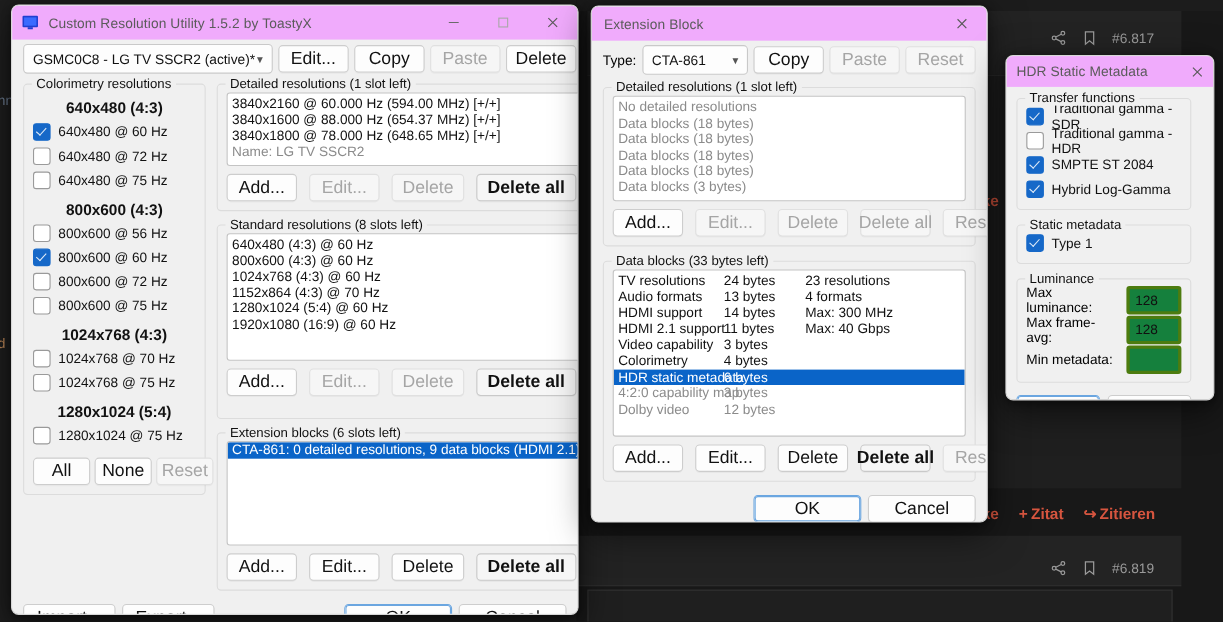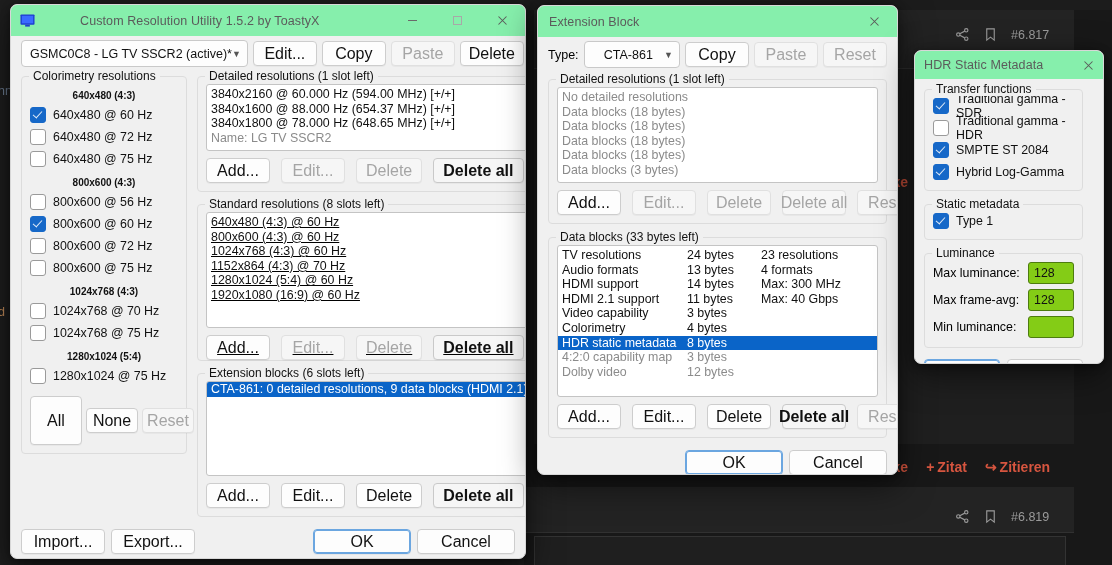--- a/index.html
+++ b/index.html
@@ -24,23 +24,22 @@
 
   
   .win{
     position:absolute;background:#f0f0f0;
     border-radius:7px;
     box-shadow:0 10px 34px rgba(0,0,0,.55), 0 2px 8px rgba(0,0,0,.4);
     overflow:hidden;
     border:1px solid #d7d7d7;
   }
   .titlebar{
-    height:31px;background:#86efac;display:flex;align-items:center;
+    height:31px;background:#f0abfc;display:flex;align-items:center;
     position:relative;
-    gap:36px;
   }
   .titlebar .tb-icon{margin-left:9px;margin-right:9px;display:flex;}
   .titlebar .tb-title{font-size:12.5px;color:#5b5b5b;letter-spacing:.1px;}
   .tb-btns{position:absolute;right:0;top:0;height:31px;display:flex;}
   .tb-btn{width:45px;height:31px;display:flex;align-items:center;justify-content:center;color:#6a6a6a;}
   .tb-btn svg{display:block;}
   .win-body{padding:0 10px 10px 10px;}
 
   
   .group{
@@ -56,21 +55,21 @@
   .listbox{
     background:#fff;border:1px solid #c4c4c4;border-radius:3px;
     overflow:hidden;font-size:12.4px;line-height:14.6px;color:#111;
     padding:2px 0 0 0;
   }
   .listbox .row{padding:0 4px;white-space:nowrap;}
   .listbox .row.dim{color:#8b8b8b;}
   .listbox .row.sel{background:#0a64c8;color:#fff;}
   .cols{display:flex;}
   .cols .c1{width:96px;}
-  .cols .c2{width:74px;text-align:left;margin-left:29px;}
+  .cols .c2{width:74px;text-align:left;}
   .cols .c3{flex:1;}
 
   
   .btnrow{display:flex;align-items:center;gap:11px;margin-top:7px;}
   .btn{
     min-width:44px;height:23px;padding:0 9px;
     background:#fdfdfd;border:1px solid #cdcdcd;border-radius:4px;
     font-size:16px;color:#111;font-family:"Liberation Sans",sans-serif;
     display:flex;align-items:center;justify-content:center;white-space:nowrap;
     box-shadow:0 1px 0 rgba(0,0,0,.035);
@@ -78,39 +77,39 @@
   .btn.disabled{color:#a5a5a5;background:#f6f6f6;border-color:#e0e0e0;}
   .btn.bold{font-weight:600;background:#f6f6f6;border-color:#c9c9c9;}
   .btn.default{border:1px solid #6ba6e0;box-shadow:0 0 0 1px #6ba6e0 inset, 0 1px 0 rgba(0,0,0,.04);}
   .spacer{flex:1;}
 
   
   .combo{
     height:25px;background:#fdfdfd;border:1px solid #c9c9c9;border-radius:4px;
     display:flex;align-items:center;padding:0 6px 0 8px;font-size:12.5px;color:#111;
   }
-  .combo .cval{flex:1;white-space:nowrap;overflow:hidden;text-align:center;}
+  .combo .cval{flex:1;white-space:nowrap;overflow:hidden;}
   .combo .chev{color:#555;font-size:9px;}
 
   
   .cbrow{display:flex;align-items:center;gap:7px;height:22px;font-size:12.4px;color:#111;}
   .cb{
     width:14px;height:14px;border:1px solid #9a9a9a;border-radius:3px;background:#fff;
     flex:0 0 auto;position:relative;
   }
   .cb.on{background:#1668c8;border-color:#1668c8;}
   .cb.on:after{
     content:"";position:absolute;left:4px;top:1px;width:4px;height:8px;
     border:solid #dfeaf7;border-width:0 1.6px 1.6px 0;transform:rotate(42deg);
   }
-  .hdr{font-weight:700;font-size:10px;text-align:center;margin:7px 0 3px 0;color:#111;}
+  .hdr{font-weight:700;font-size:14px;text-align:center;margin:7px 0 3px 0;color:#111;}
 
   
   .tin{
-    height:20px;min-width:34px;background:#84cc16;border:1px solid #4d7c0f;border-radius:3px;
+    height:20px;min-width:34px;background:#15803d;border:3px solid #4d7c0f;border-radius:3px;
     font-size:12.4px;color:#111;display:flex;align-items:center;padding:0 5px;
   }
   .lumrow{display:flex;align-items:center;gap:6px;height:27px;font-size:12.4px;}
   .lumrow .lbl{width:104px;}
 </style>
 </head>
 <body>
 
 <div id="bg">
   <div class="bg-col-left"></div>
@@ -264,21 +263,21 @@
               <span class="cb"></span>
               <span>1024x768 @ 75 Hz</span>
             </div>
             <div class="hdr">1280x1024 (5:4)</div>
             <div class="cbrow">
               <span class="cb"></span>
               <span>1280x1024 @ 75 Hz</span>
             </div>
           </div>
         <div class="btnrow" style="gap:4px;margin-top:9px;">
-          <div class="btn" style="min-width:38px;padding:12px 6px;">All</div>
+          <div class="btn" style="min-width:38px;padding:0 6px;">All</div>
           <div class="btn" style="min-width:38px;padding:0 6px;">None</div>
           <div class="btn disabled" style="min-width:38px;padding:0 6px;">Reset</div>
         </div>
       </div>
 
       <div style="flex:1;">
 
         <div class="group" style="padding:7px 8px 8px 8px;">
           <div class="legend">Detailed resolutions (1 slot left)</div>
           <div class="listbox" id="cru-detailed-list" style="height:63px;">
@@ -291,21 +290,21 @@
             <div class="btn">Add...</div>
             <div class="btn disabled">Edit...</div>
             <div class="btn disabled">Delete</div>
             <div class="btn bold">Delete all</div>
             <div class="btn disabled">Reset</div>
             <div class="spacer"></div>
 
           </div>
         </div>
 
-        <div class="group" style="padding:7px 8px 0 8px;margin-top:12px;text-decoration:underline;">
+        <div class="group" style="padding:7px 8px 20px 8px;margin-top:12px;">
           <div class="legend">Standard resolutions (8 slots left)</div>
           <div class="listbox" id="cru-standard-list" style="height:112px;">
               <div class="row">640x480 (4:3) @ 60 Hz</div>
               <div class="row">800x600 (4:3) @ 60 Hz</div>
               <div class="row">1024x768 (4:3) @ 60 Hz</div>
               <div class="row">1152x864 (4:3) @ 70 Hz</div>
               <div class="row">1280x1024 (5:4) @ 60 Hz</div>
               <div class="row">1920x1080 (16:9) @ 60 Hz</div>
             </div>
           <div class="btnrow">
@@ -420,21 +419,21 @@
             <span class="c2">3 bytes</span>
             <span class="c3"></span>
           </div>
           <div class="row cols">
             <span class="c1">Colorimetry</span>
             <span class="c2">4 bytes</span>
             <span class="c3"></span>
           </div>
           <div class="row cols sel">
             <span class="c1">HDR static metadata</span>
-            <span class="c2">8 bytes</span>
+            <span class="c2">6 bytes</span>
             <span class="c3"></span>
           </div>
           <div class="row cols dim">
             <span class="c1">4:2:0 capability map</span>
             <span class="c2">3 bytes</span>
             <span class="c3"></span>
           </div>
           <div class="row cols dim">
             <span class="c1">Dolby video</span>
             <span class="c2">12 bytes</span>
@@ -510,21 +509,21 @@
       <div id="hdr-lum-list">
           <div class="lumrow">
             <span class="lbl">Max luminance:</span>
             <span class="tin">128</span>
           </div>
           <div class="lumrow">
             <span class="lbl">Max frame-avg:</span>
             <span class="tin">128</span>
           </div>
           <div class="lumrow">
-            <span class="lbl">Min luminance:</span>
+            <span class="lbl">Min metadata:</span>
             <span class="tin"></span>
           </div>
         </div>
     </div>
 
     <div style="display:flex;align-items:center;gap:7px;margin-top:11px;">
       <div class="btn default" style="flex:1;">OK</div>
       <div class="btn" style="flex:1;">Cancel</div>
     </div>
   </div>

